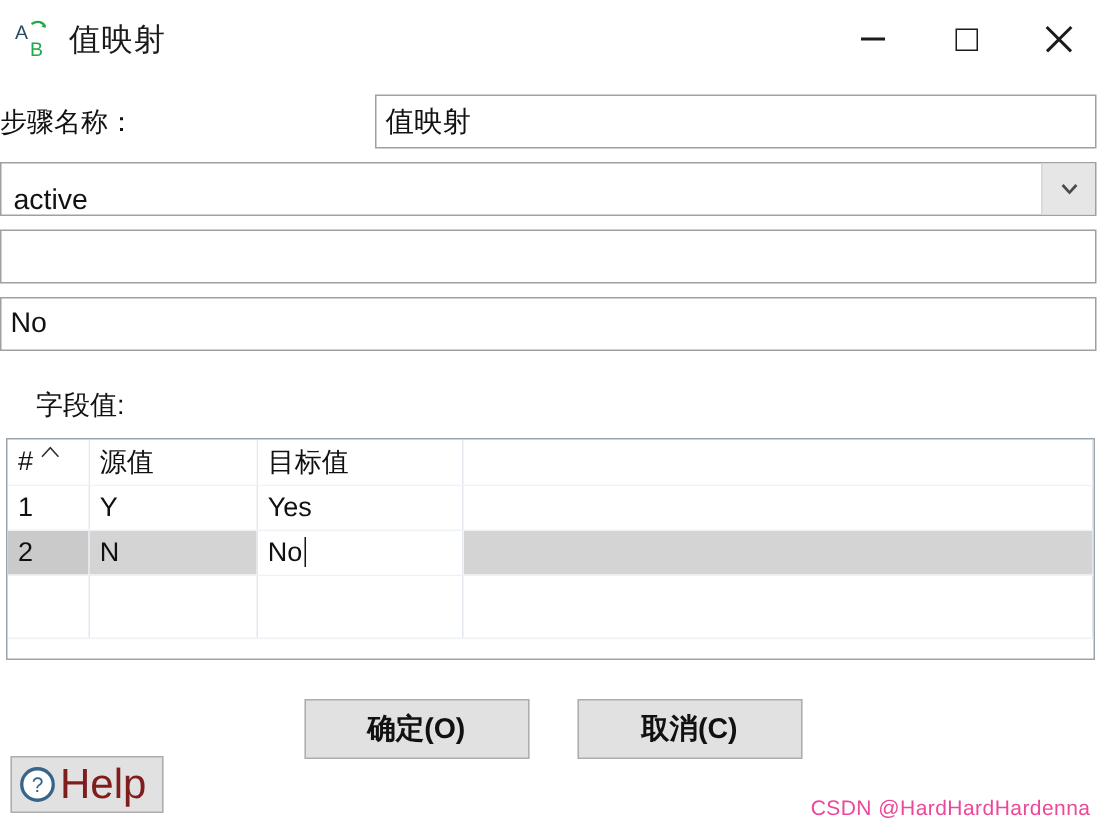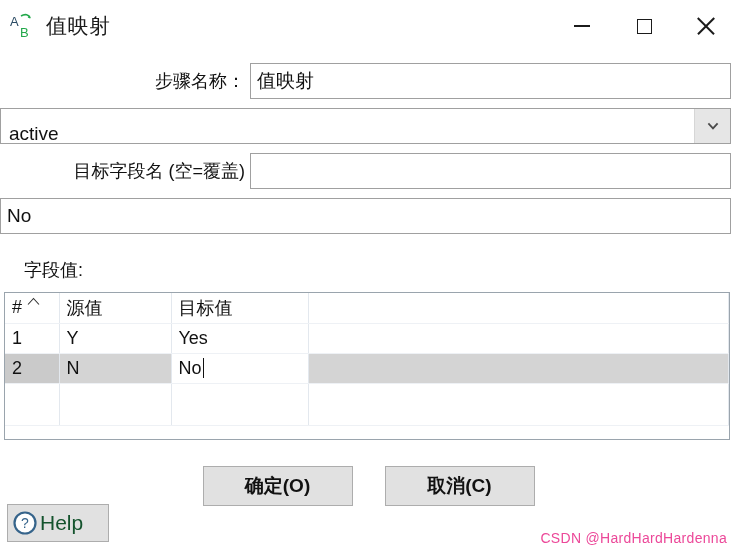--- a/index.html
+++ b/index.html
@@ -84,21 +84,21 @@
     position: absolute; left: 0; top: 62px;
     width: 737px;
   }
   .form-row {
     display: flex; align-items: center;
     height: 38px;
     margin-bottom: 7px;
   }
   .form-label {
     width: 250px;
-    text-align: right;
+    text-align: left;
     padding-right: 5px;
     font-size: 18px;
     color: #111111;
     white-space: nowrap;
     flex: 0 0 auto;
   }
   .form-field {
     flex: 1 1 auto;
     margin-right: 6px;
     height: 36px;
@@ -207,21 +207,21 @@
     position: absolute; left: 7px; top: 504px;
     height: 38px; min-width: 102px;
     background: #e1e1e1;
     border: 1px solid #adadad;
     display: flex; align-items: center;
     padding: 0 6px 0 4px;
     cursor: default;
   }
   .help-icon { width: 26px; height: 26px; flex: 0 0 auto; }
   .help-label {
-    font-size: 21px; color: #14532d;
+    font-size: 28px; color: #7f1d1d;
     margin-left: 2px;
   }
 
   
   .watermark {
     position: absolute; right: 10px; bottom: 6px;
     font-size: 14px;
     color: #ec4899;
     letter-spacing: 0.3px;
     white-space: nowrap;
@@ -270,21 +270,20 @@
         <span class="fv">active</span>
         <div class="combo-btn">
           <svg class="chev" viewBox="0 0 12 12">
             <path d="M2 4 L6 8.4 L10 4" stroke="#4a4a4a" stroke-width="1.8" fill="none" stroke-linecap="square"></path>
           </svg>
         </div>
       </div>
     </div>
 
     <div class="form-row">
-      <div class="form-label">目标字段名 (空=覆盖)</div>
       <div class="form-field">
         <span class="fv"></span>
       </div>
     </div>
 
     <div class="form-row">
       <div class="form-field">
         <span class="fv">No</span>
       </div>
     </div>

